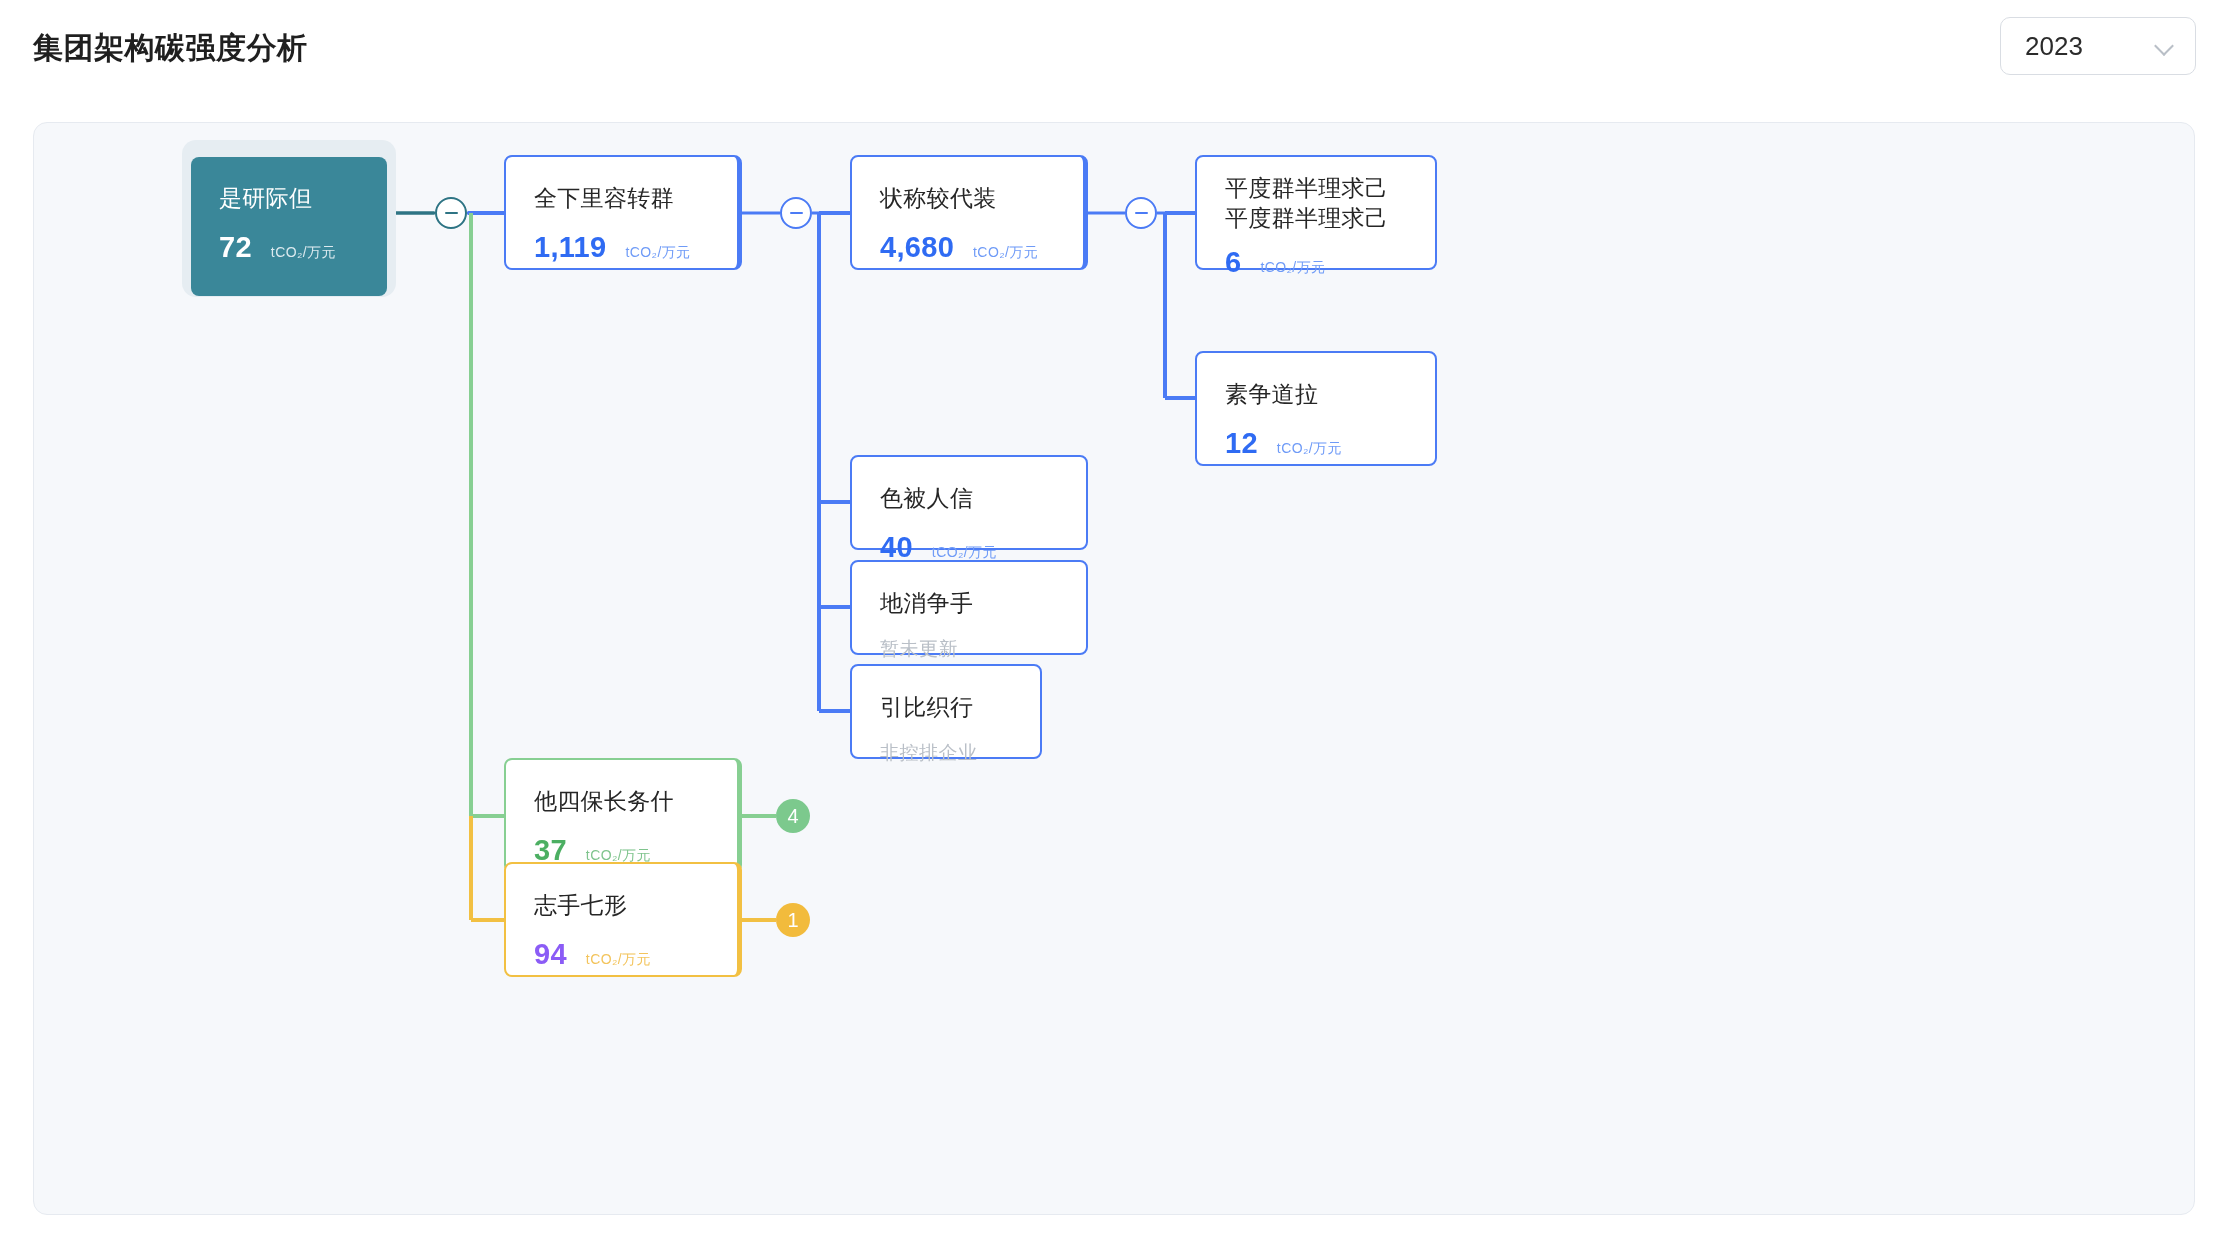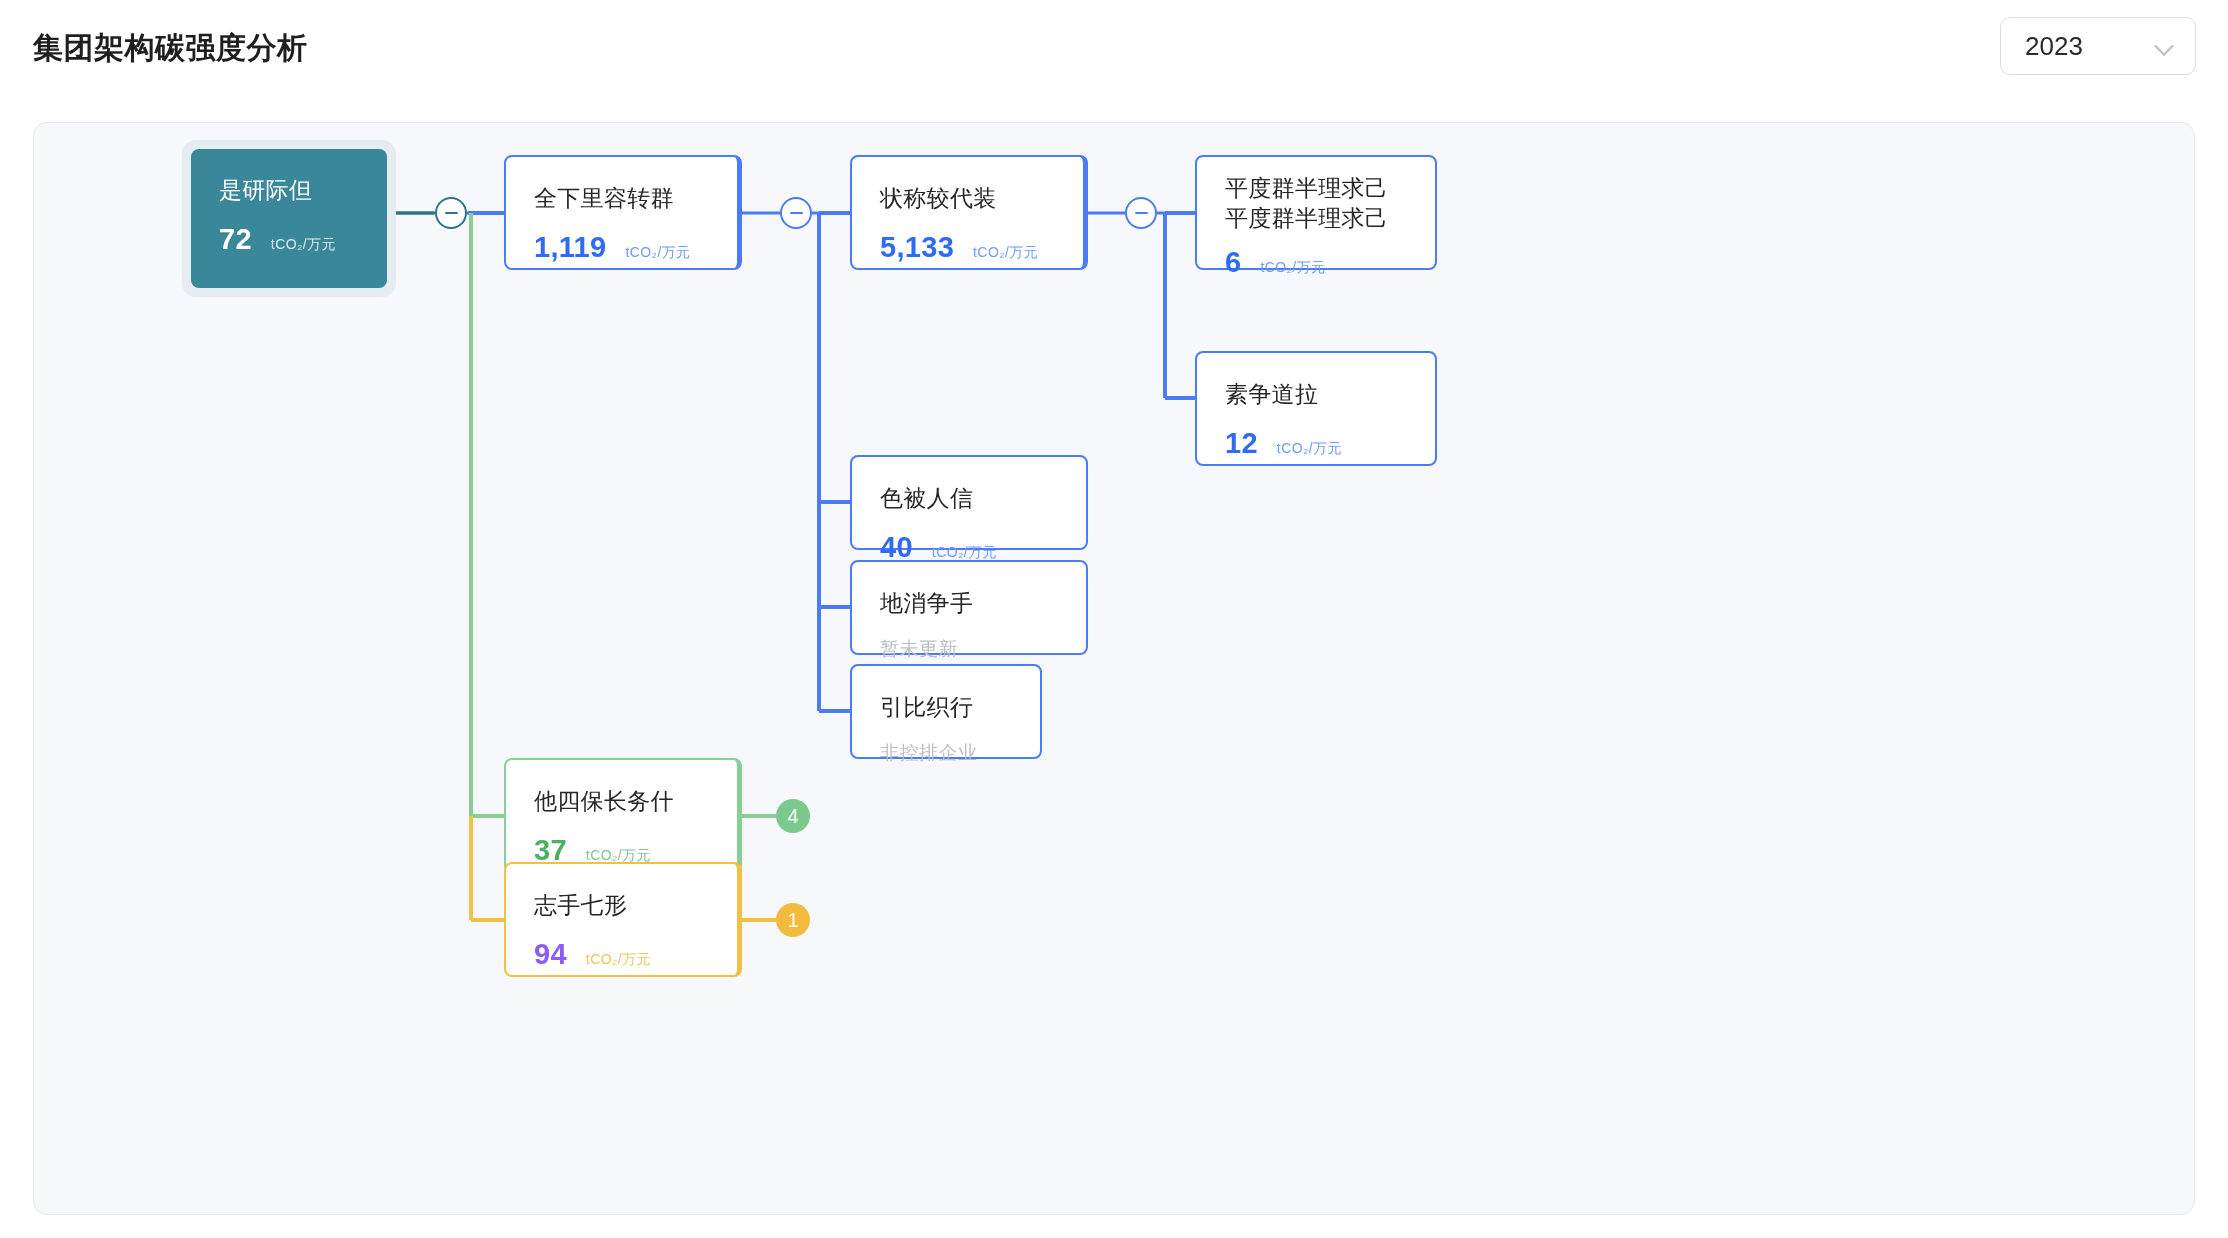--- a/index.html
+++ b/index.html
@@ -137,21 +137,21 @@
 
   
   .root-wrap {
     position: absolute;
     background: #e6edf2;
     border-radius: 14px;
     padding: 9px;
   }
   .node.teal {
     position: relative;
-    left: 0; top: 0;
+    left: 0; top: 8px;
     width: 100%; height: 100%;
     background: #3a8799;
     border: none;
     border-radius: 8px;
     padding: 26px 28px 0 28px;
   }
   .node.teal .n-title { color: #ffffff; }
   .node.teal .n-num { color: #ffffff; }
   .node.teal .n-unit { color: #dceaef; }
 
@@ -313,21 +313,21 @@
       <span class="n-num">94</span><span class="n-unit">tCO₂/万元</span>
     </div>
   </div>
   <div class="badge orange" style="left:742px; top:780px;">
     <span>1</span>
   </div>
 
   <div class="node blue" style="left:816px; top:32px; width:238px; height:115px;">
     <div class="n-title">状称较代装</div>
     <div class="n-val">
-      <span class="n-num">5,133</span><span class="n-unit">tCO₂/万元</span>
+      <span class="n-num">4,680</span><span class="n-unit">tCO₂/万元</span>
     </div>
   </div>
   <div class="toggle blue" style="left:1091px; top:74px;">
     <span class="bar"></span>
   </div>
 
   <div class="node blue thin" style="left:816px; top:332px; width:238px; height:95px;">
     <div class="n-title">色被人信</div>
     <div class="n-val">
       <span class="n-num">40</span><span class="n-unit">tCO₂/万元</span>

